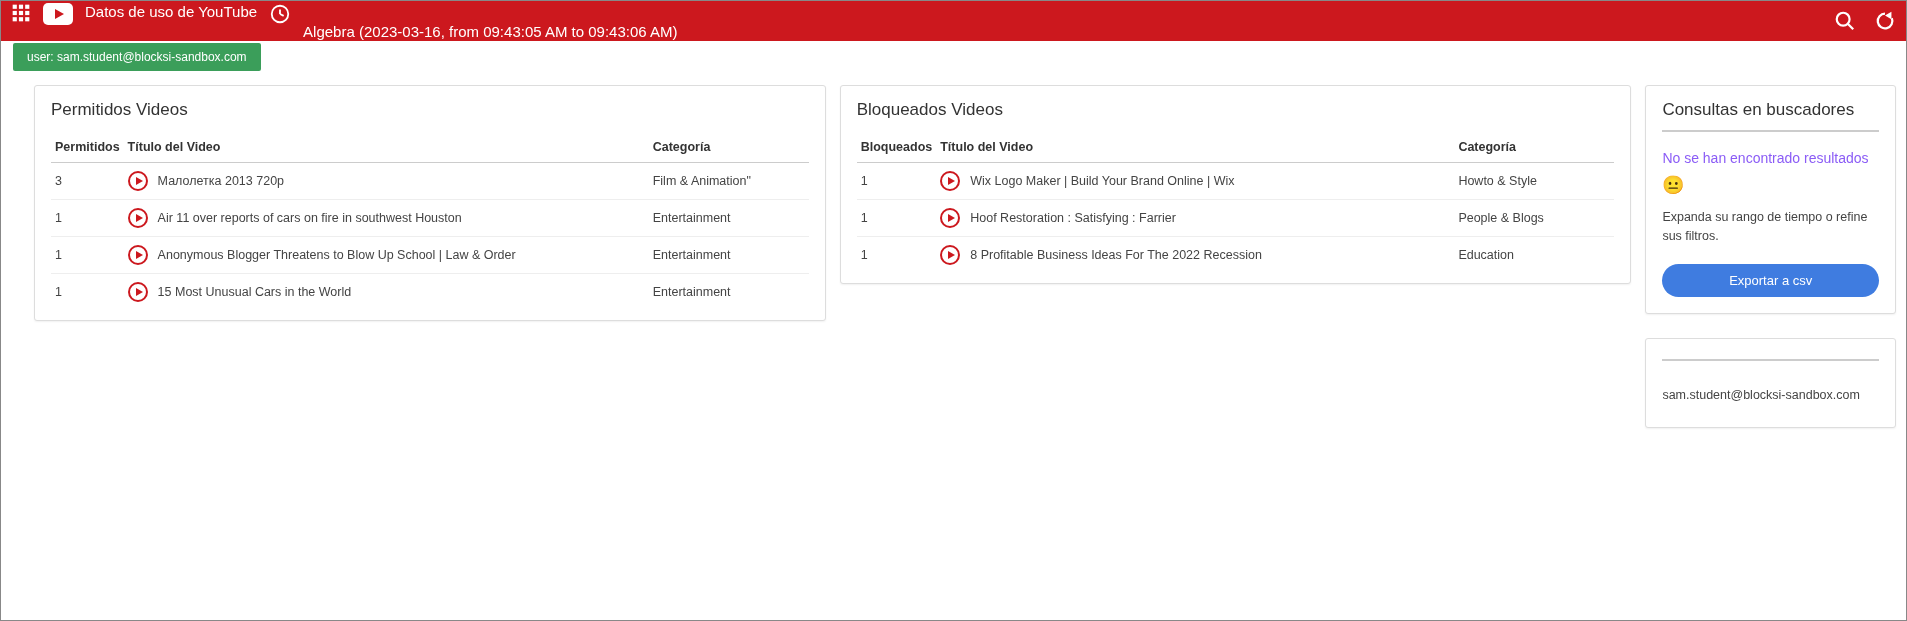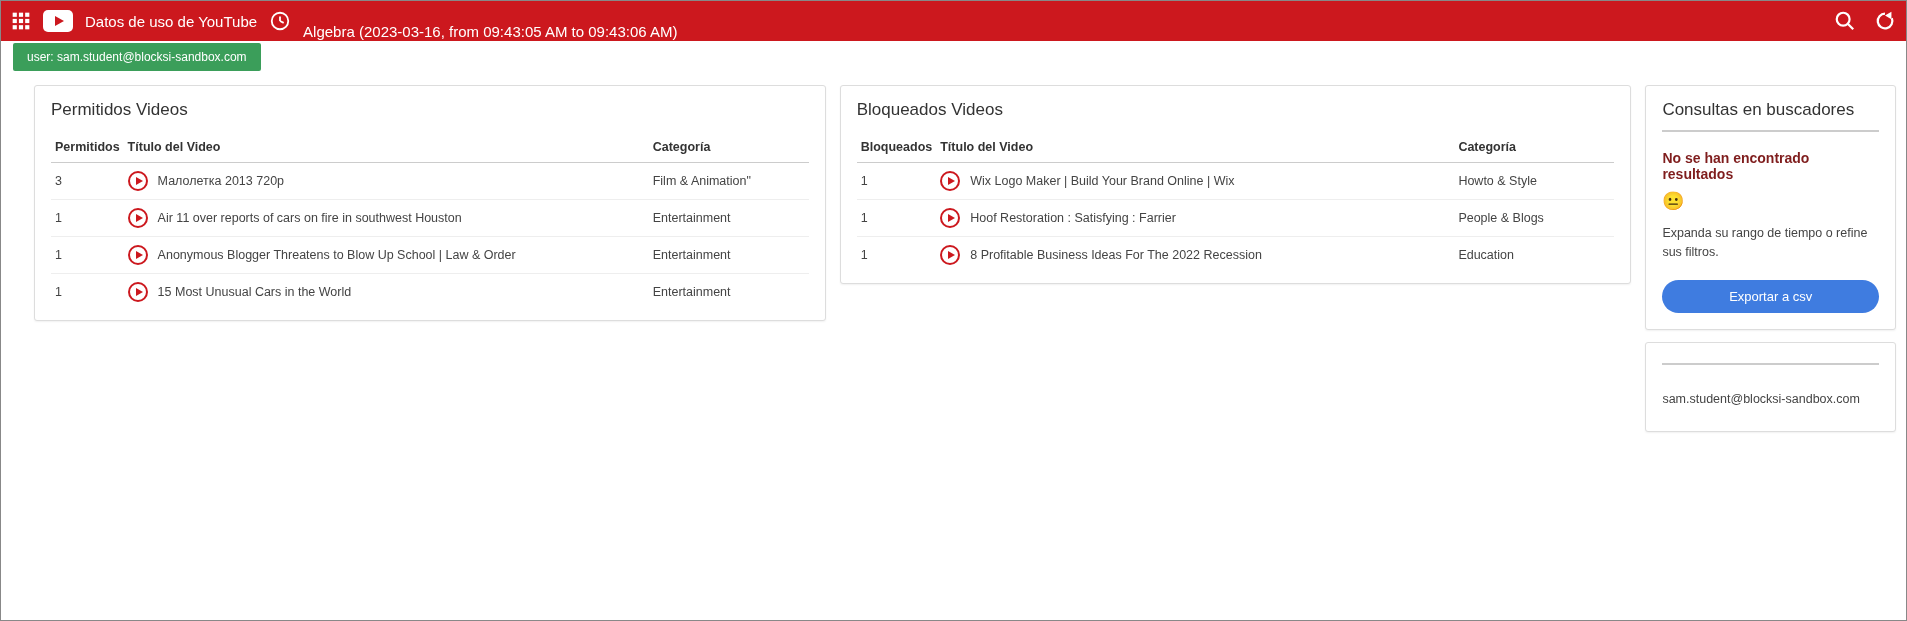--- a/index.html
+++ b/index.html
@@ -13,21 +13,21 @@
   }
   .topbar {
     background: #cc181e;
     color: #fff;
     height: 40px;
     display: flex;
     align-items: center;
     padding: 0 10px;
     gap: 12px;
   }
-  .topbar .left { display: flex; align-items: center; gap: 12px; flex: 1; }
+  .topbar .left { display: flex; align-items: flex-start; gap: 12px; flex: 1; }
   .topbar .right { display: flex; align-items: center; gap: 18px; }
   .topbar svg { fill: #fff; }
   .topbar .title { font-size: 15px; font-weight: 500; white-space: nowrap; }
   .topbar .subtitle { font-size: 15px; font-weight: 500; white-space: nowrap; margin-top: 20px; }
   .icon-btn { cursor: pointer; display: flex; align-items: center; }
   .content {
     padding: 0 10px;
   }
   .user-chip {
     display: inline-block;
@@ -45,21 +45,21 @@
   }
   .card {
     background: #fff;
     border: 1px solid #ddd;
     border-radius: 3px;
     box-shadow: 0 1px 2px rgba(0,0,0,0.06);
     padding: 14px 16px 10px 16px;
   }
   .col-allowed { flex: 0 0 42%; margin-left: 23px; }
   .col-blocked { flex: 0 0 42%; }
-  .col-side    { flex: 1; display: flex; flex-direction: column; gap: 12px; }
+  .col-side    { flex: 1; display: flex; flex-direction: column; gap: 24px; }
   .card h2 {
     font-size: 17px;
     font-weight: 400;
     color: #333;
     margin-bottom: 12px;
   }
   table { width: 100%; border-collapse: collapse; }
   th {
     text-align: left;
     font-weight: 700;
@@ -93,21 +93,21 @@
     position: absolute;
     left: 6px; top: 4px;
     border-left: 7px solid #cc181e;
     border-top: 4px solid transparent;
     border-bottom: 4px solid transparent;
   }
   .side-card { padding: 14px 16px 16px 16px; }
   .side-card h2 { margin-bottom: 10px; }
   .divider { border-top: 2px solid #ccc; margin: 6px 0 18px 0; }
   .no-results-title {
-    font-size: 14px; font-weight: 700; color: #7f1d1d; margin-bottom: 8px;
+    font-size: 14px; font-weight: 400; color: #8b5cf6; margin-bottom: 8px;
   }
   .emoji { font-size: 18px; margin-bottom: 12px; }
   .hint { font-size: 12.5px; color: #444; line-height: 1.5; margin-bottom: 18px; }
   .export-btn {
     display: block;
     width: 100%;
     background: #3f7ce0;
     color: #fff;
     border: none;
     border-radius: 18px;

